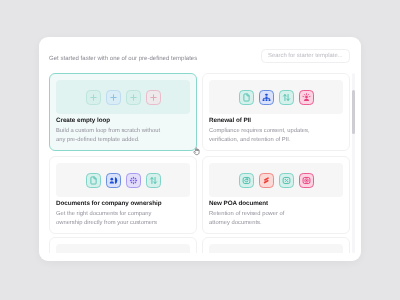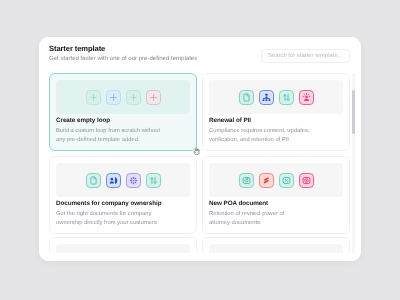--- a/index.html
+++ b/index.html
@@ -23,21 +23,20 @@
   .ic svg{display:block;}
   .ctitle{position:absolute;left:6px;top:42.5px;font-size:6.3px;font-weight:bold;color:#18181b;letter-spacing:-0.05px;}
   .cursor{position:absolute;left:153.5px;top:105.5px;}
   .cdesc{position:absolute;left:6px;top:53px;width:135px;font-size:5.8px;color:#90909a;line-height:1.55;}
   .dline{white-space:nowrap;}
 </style>
 </head>
 <body>
 
 <div class="panel">
-  <div class="title">Starter template</div>
   <div class="sub">Get started faster with one of our pre-defined templates</div>
   <div class="search">Search for starter template...</div>
   <div class="track"></div>
   <div class="scroll"></div>
   <div class="cursor">
     <svg viewBox="0 0 24 28" width="7.4" height="8.6">
       <path d="M8.2 12.4V4.0a2.0 2.0 0 0 1 4.0 0v6.6M12.2 11.0v-1.8a1.9 1.9 0 0 1 3.8 0v2.2M16.0 11.8v-1.2a1.9 1.9 0 0 1 3.8 0v7.0c0 4.0-2.6 7.4-6.6 7.4h-1.8c-2.6 0-4.0-1.1-5.2-2.9L3.0 17.2a1.9 1.9 0 0 1 0.7-2.7 2.0 2.0 0 0 1 2.6 0.6l1.9 2.6" fill="#ffffff" stroke="#59595f" stroke-width="2.1" stroke-linejoin="round" stroke-linecap="round"></path>
     </svg>
   </div>
   <div class="grid">

